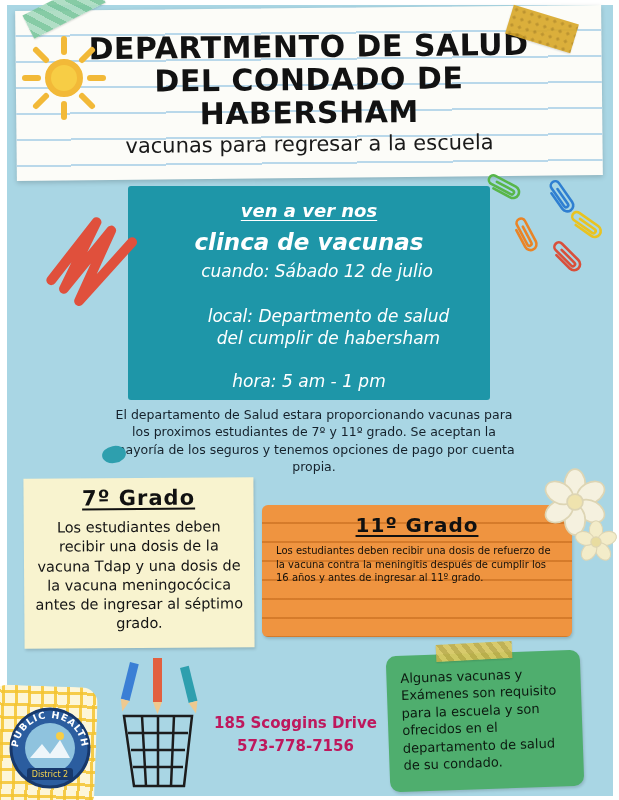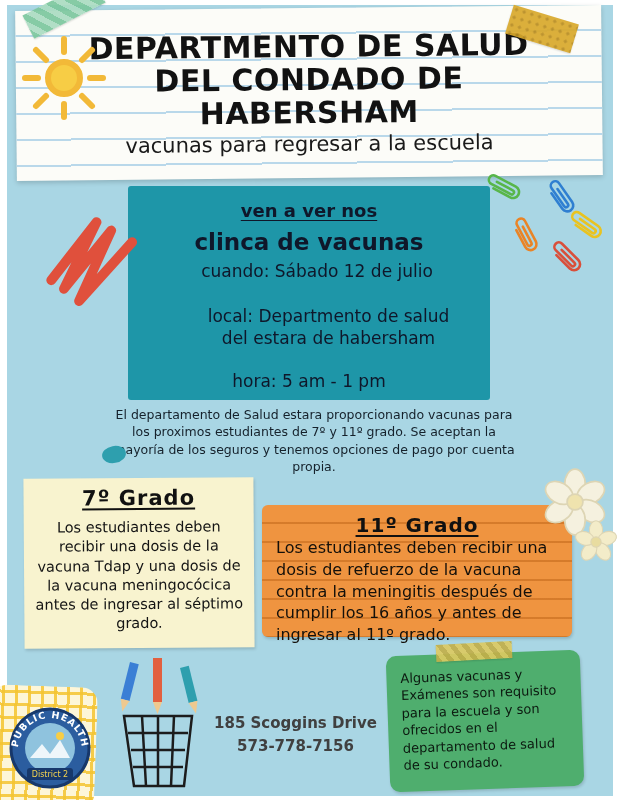--- a/index.html
+++ b/index.html
@@ -24,21 +24,21 @@
              background-color:#d9a92c;
              background-image:radial-gradient(rgba(120,85,10,.35) 1.5px, transparent 1.7px);
              background-size:8px 8px; }
   .tape-note { left:436px; top:643px; width:76px; height:17px; transform:rotate(-3deg);
              background:repeating-linear-gradient(55deg, #c2b04a 0 5px, #dcca62 5px 10px); }
 
   .deco { position:absolute; z-index:4; }
 
   
   .clinic-box { position:absolute; left:128px; top:186px; width:362px; height:214px;
-                background:#1e96a8; color:#0f172a; text-align:center; border-radius:3px; z-index:3; }
+                background:#1e96a8; color:#ffffff; text-align:center; border-radius:3px; z-index:3;font-style:italic; }
   .clinic-cta  { font-size:18px; font-weight:bold; text-decoration:underline; text-underline-offset:3px; margin-top:14px; }
   .clinic-name { font-size:23px; font-weight:bold; margin-top:8px; }
   .clinic-when { font-size:17px; margin-top:6px;padding-left:16px; }
   .clinic-where{ font-size:17px; margin-top:24px; line-height:1.3;padding-left:39px; }
   .clinic-time { font-size:17px; margin-top:22px; }
 
   .intro { position:absolute; left:112px; top:406px; width:404px; text-align:center;
            font-size:12.5px; color:#15212b; line-height:1.38; z-index:3; }
 
   
@@ -47,28 +47,28 @@
            padding-top:8px; z-index:3; }
   .note-title { font-size:21px; font-weight:bold; text-decoration:underline; text-underline-offset:3px;
                 letter-spacing:1px; color:#111; }
   .note7 .note-body { font-size:14.5px; margin-top:8px; padding:0 10px; line-height:1.33; color:#141414; }
 
   .note11 { position:absolute; left:262px; top:505px; width:310px; height:132px; border-radius:6px;
             background-color:#ef9440;
             background-image:repeating-linear-gradient(to bottom, transparent 0 17px, rgba(196,106,28,.6) 17px 19px);
             padding:8px 14px; z-index:3; box-shadow:1px 2px 3px rgba(0,0,0,.15); }
   .note11 .note-title { display:block; text-align:center; font-size:20px;text-decoration:underline; }
-  .note11 .note-body { font-size:16px; line-height:1.36; color:#14100a; }
+  .note11 .note-body { font-size:10px; margin-top:7px; line-height:1.36; color:#14100a; }
 
   .green-note { position:absolute; left:388px; top:653px; width:194px; height:136px; background:#4fae6e;
             border-radius:10px; transform:rotate(-2deg); padding:14px 12px 0 14px; font-size:13px;
             color:#0c1a10; line-height:1.34; z-index:3; box-shadow:1px 2px 3px rgba(0,0,0,.15); }
 
   .contact { position:absolute; left:178px; top:712px; width:235px; text-align:center;
-             font-weight:bold; font-size:15px; color:#404040; line-height:1.55; z-index:3; }
+             font-weight:bold; font-size:15px; color:#be185d; line-height:1.55; z-index:3; }
 
   .plaid { position:absolute; left:-10px; top:686px; width:106px; height:122px; border-radius:16px;
            background-color:#fdf6d8;
            background-image:
              repeating-linear-gradient(0deg, transparent 0 10px, rgba(244,196,48,.85) 10px 13px),
              repeating-linear-gradient(90deg, transparent 0 10px, rgba(244,196,48,.85) 10px 13px);
            transform:rotate(2deg); z-index:2; }
 
   .dot-teal { position:absolute; left:102px; top:446px; width:24px; height:17px; background:#2e9fae;
               border-radius:50%; transform:rotate(-10deg); z-index:3; }
@@ -138,21 +138,21 @@
       <path d="M6 60 L58 6 L18 70 L72 16 L32 84 L92 30" fill="none" stroke="#e0503c" stroke-width="10" stroke-linecap="round" stroke-linejoin="round"></path>
     </svg>
   </div>
 
   <div class="clinic-box">
     <div class="clinic-cta">ven a ver nos</div>
     <div class="clinic-name">clinca de vacunas</div>
     <div class="clinic-when">cuando: Sábado 12 de julio</div>
     <div class="clinic-where">
       <div>local: Departmento de salud</div>
-      <div>del estara de habersham</div>
+      <div>del cumplir de habersham</div>
     </div>
     <div class="clinic-time">hora: 5 am - 1 pm</div>
   </div>
 
   <div class="intro">El departamento de Salud estara proporcionando vacunas para los proximos estudiantes de 7º y 11º grado.  Se aceptan la mayoría de los seguros y tenemos opciones de pago por cuenta propia.</div>
 
   <div class="dot-teal"></div>
 
   <div class="note7">
     <div class="note-title">7º Grado</div>

